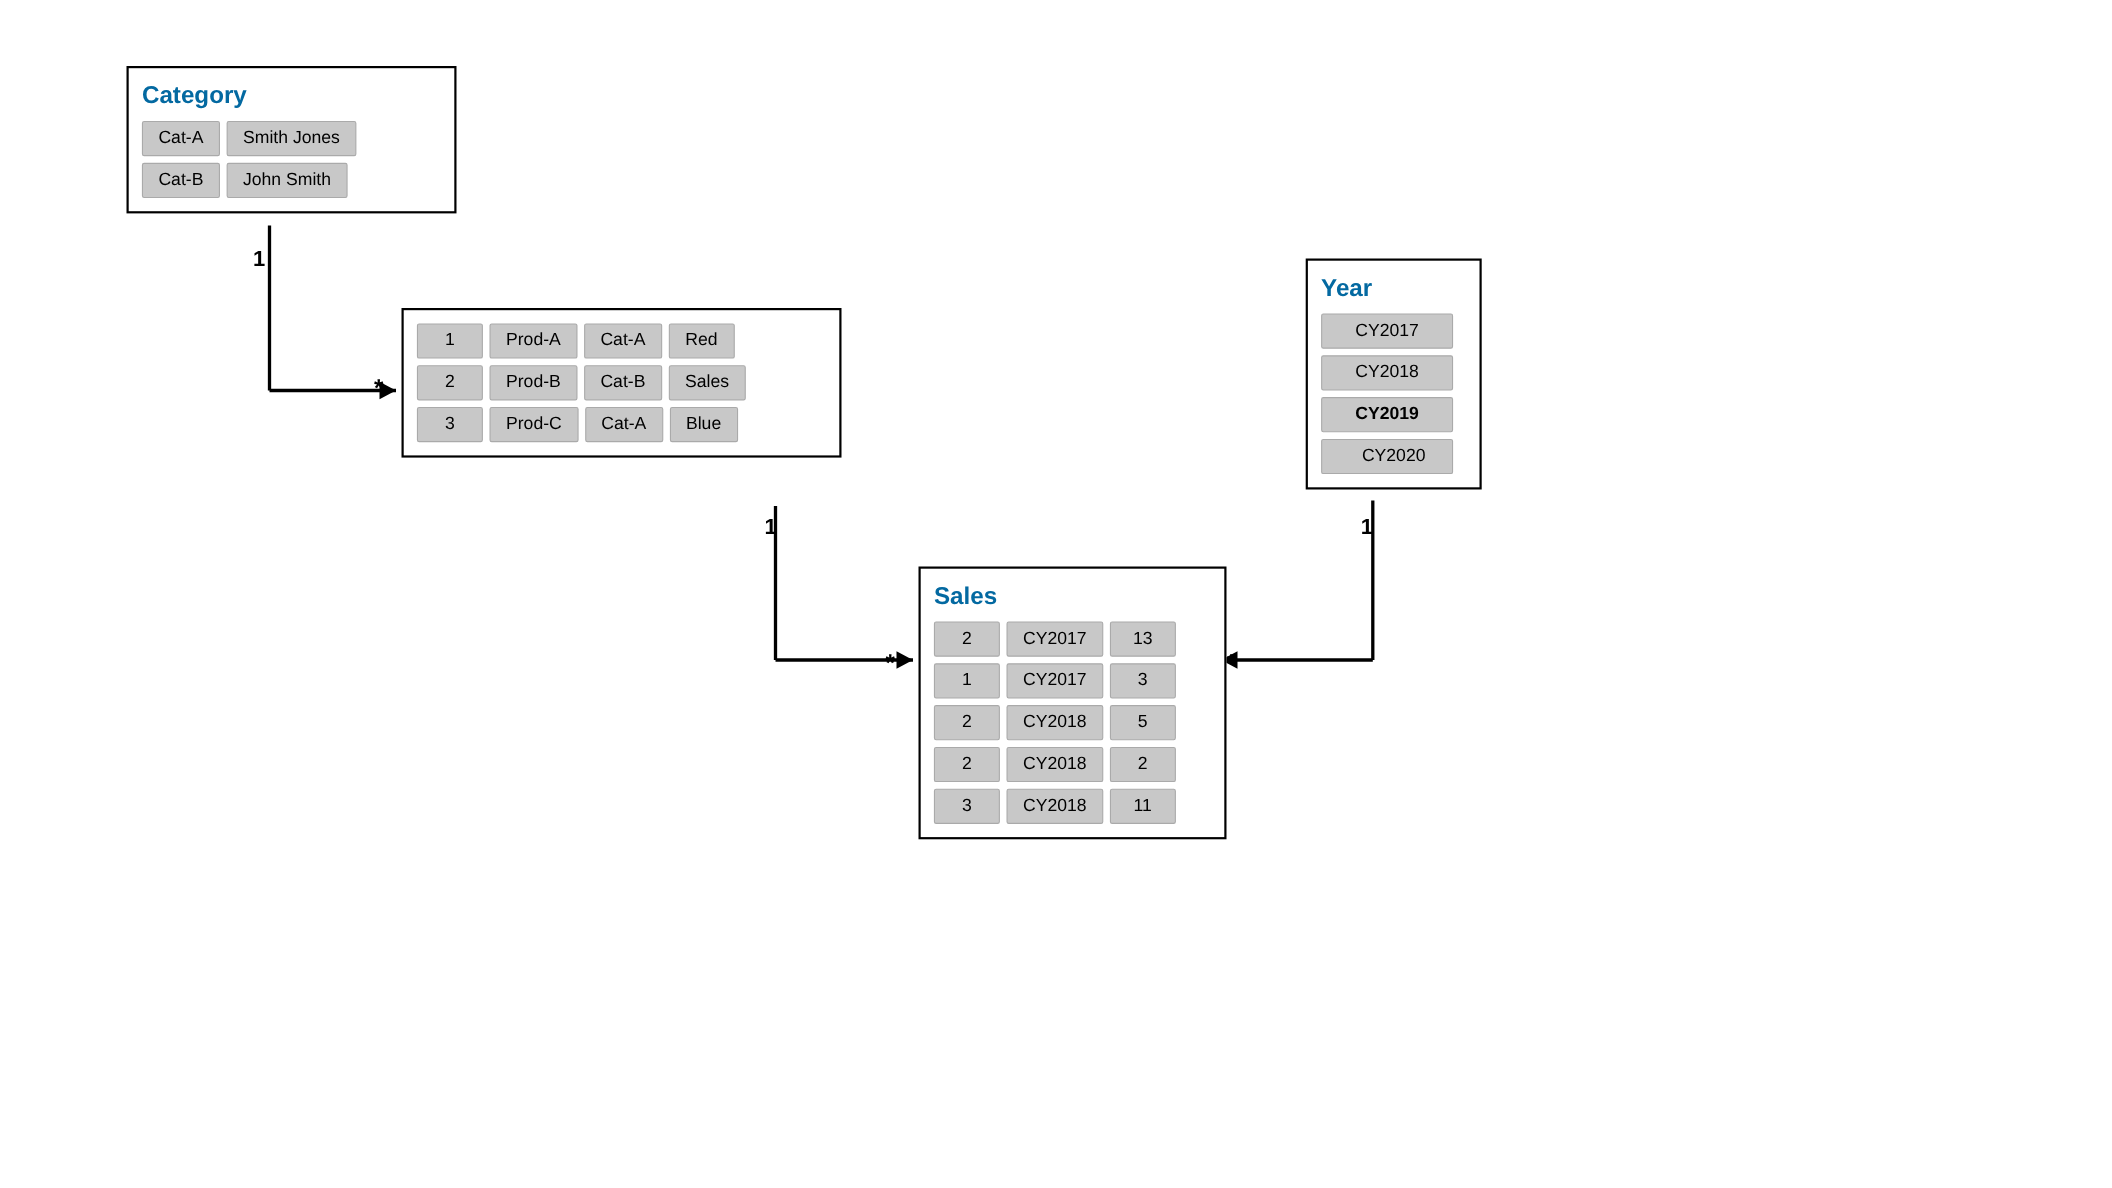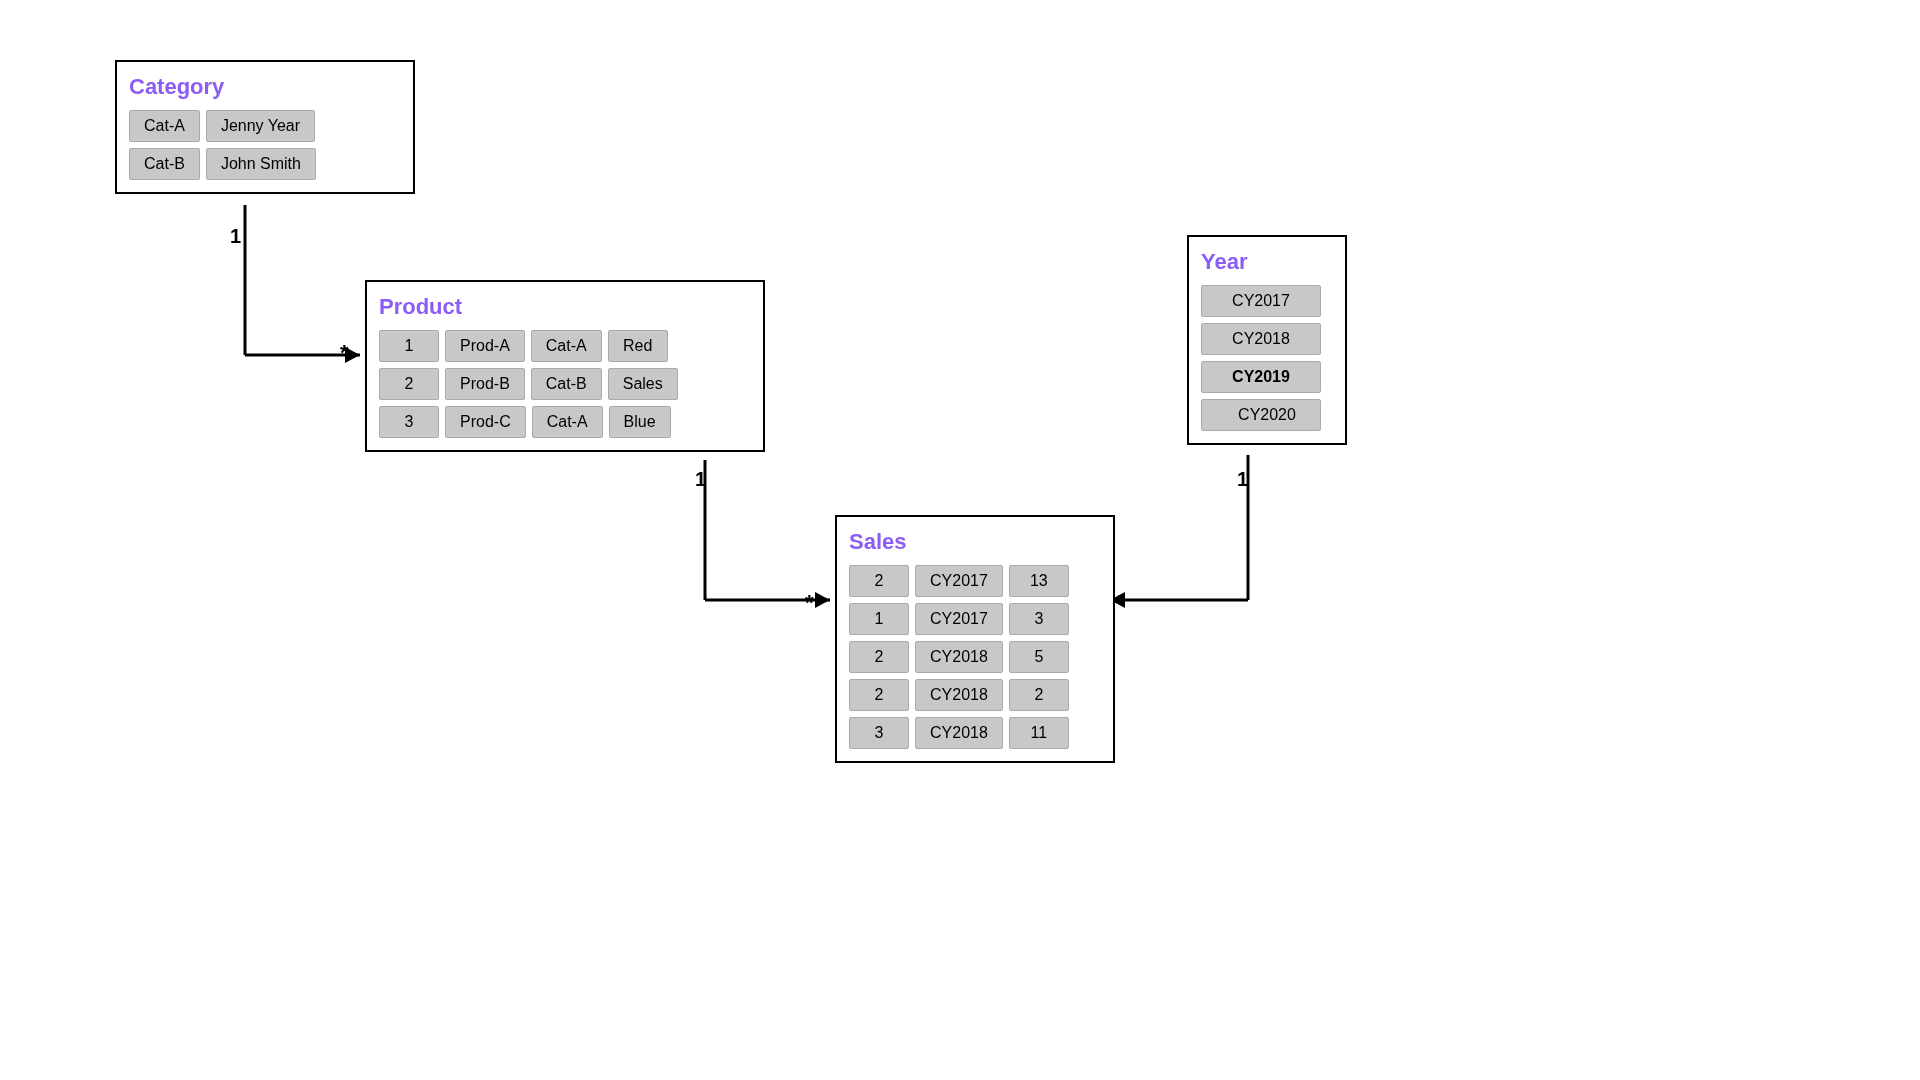--- a/index.html
+++ b/index.html
@@ -23,21 +23,21 @@
       position: absolute;
       border: 2px solid #000;
       background: #fff;
       padding: 12px;
     }
 
     .db-table .table-title {
       font-size: 22px;
       font-weight: bold;
       margin-bottom: 10px;
-      color: #8b5cf6;
+      color: #0369a1;
     }
 
     .db-table .table-rows {
       display: flex;
       flex-direction: column;
       gap: 6px;
     }
 
     .db-table .table-row {
       display: flex;
@@ -111,31 +111,30 @@
   <div class="star-label" style="left:805px; top:590px;">*</div>
 
   <div class="cardinality-label" style="left:1237px; top:468px;">1</div>
   <div class="star-label" style="left:1115px; top:590px;">*</div>
 
   <div class="db-table" style="left:115px; top:60px; min-width:300px;">
     <div class="table-title">Category</div>
     <div class="table-rows">
       <div class="table-row">
         <div class="cell">Cat-A</div>
-        <div class="cell">Jenny Year</div>
+        <div class="cell">Smith Jones</div>
       </div>
       <div class="table-row">
         <div class="cell">Cat-B</div>
         <div class="cell">John Smith</div>
       </div>
     </div>
   </div>
 
   <div class="db-table" style="left:365px; top:280px; min-width:400px;">
-    <div class="table-title">Product</div>
     <div class="table-rows">
       <div class="table-row">
         <div class="cell">1</div>
         <div class="cell">Prod-A</div>
         <div class="cell">Cat-A</div>
         <div class="cell">Red</div>
       </div>
       <div class="table-row">
         <div class="cell">2</div>
         <div class="cell">Prod-B</div>

